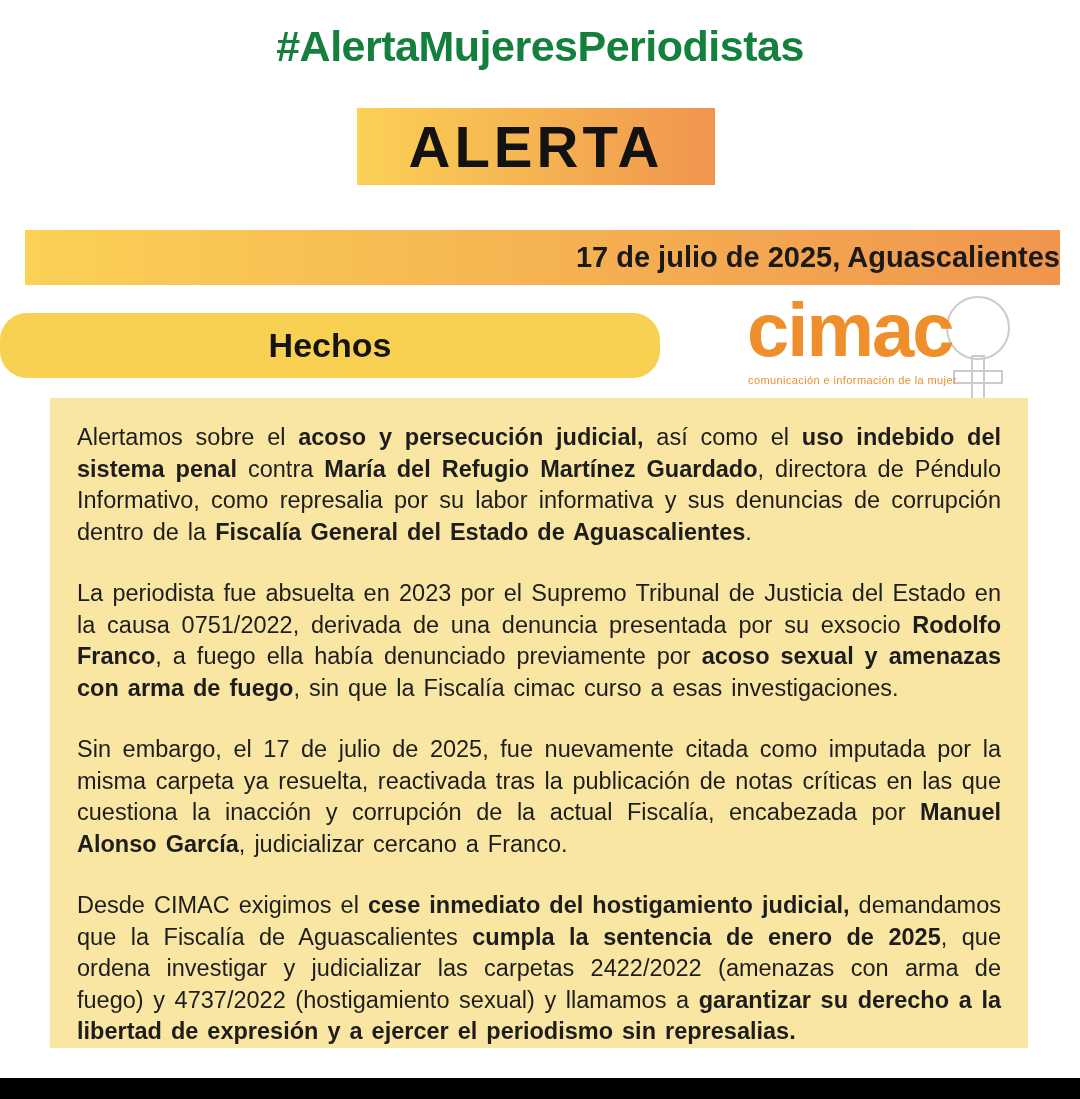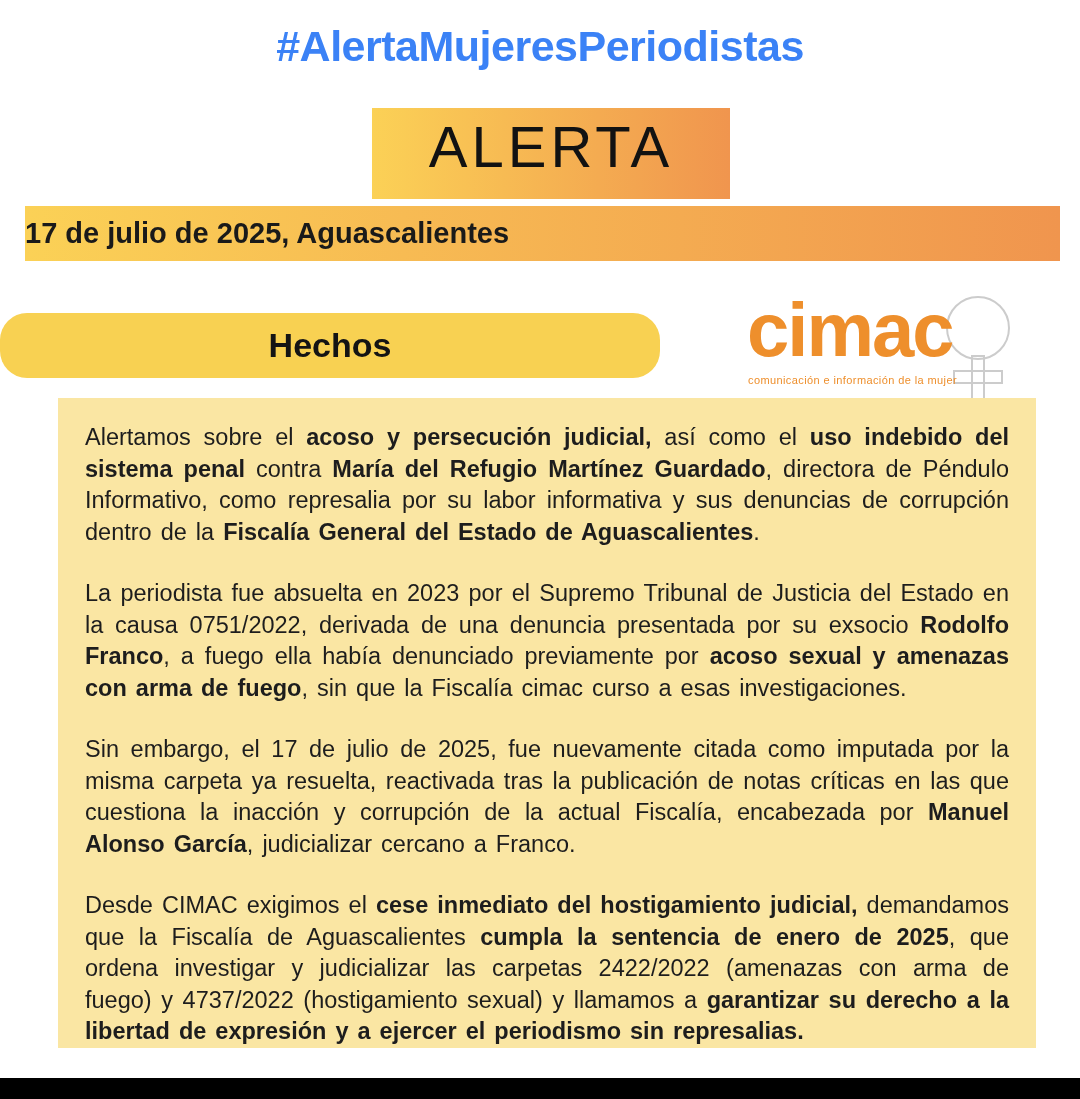--- a/index.html
+++ b/index.html
@@ -12,38 +12,38 @@
     color: var(--text-black, #1d1d1d);
   }
   .abs { position: absolute; }
 
   .hashtag-title {
     top: 22px; left: 0; width: 1080px;
     text-align: center;
     font-size: 43px;
     font-weight: bold;
     letter-spacing: -0.5px;
-    color: #3b82f6;
+    color: #15803d;
   }
 
   .alerta-box {
-    left: 372px; top: 108px; width: 358px; height: 91px;
+    left: 357px; top: 108px; width: 358px; height: 77px;
     background: linear-gradient(90deg, var(--grad-yellow), var(--grad-orange));
     text-align: center;
     line-height: 77px;
     font-size: 58px;
-    font-weight: 400;
+    font-weight: 700;
     letter-spacing: 4px;
     color: #121212;
   }
 
   .date-bar {
-    left: 25px; top: 206px; width: 1035px; height: 55px;
+    left: 25px; top: 230px; width: 1035px; height: 55px;
     background: linear-gradient(90deg, var(--grad-yellow), var(--grad-orange));
-    text-align: left;
+    text-align: right;
     line-height: 55px;
     font-size: 29px;
     font-weight: bold;
     color: #1a1a1a;
   }
 
   .hechos-bar {
     left: 0; top: 313px; width: 660px; height: 65px;
     background: var(--hechos-yellow);
     text-align: center;
@@ -56,21 +56,20 @@
 
   .logo-wrap { left: 747px; top: 292px; width: 268px; height: 116px; }
   .logo-wrap svg { display: block; }
 
   .body-box {
     left: 50px; top: 398px; width: 978px; height: 650px;
     background: var(--body-yellow);
     box-sizing: border-box;
     padding: 24px 27px 20px 27px;
     overflow: hidden;
-    margin-left: 8px;
   }
   .body-box p {
     margin: 0 0 30px 0;
     font-size: 23.5px;
     line-height: 31.5px;
     text-align: justify;
     word-spacing: 2.5px;
     color: #1d1d1d;
   }
   .body-box p b { font-weight: bold; }

